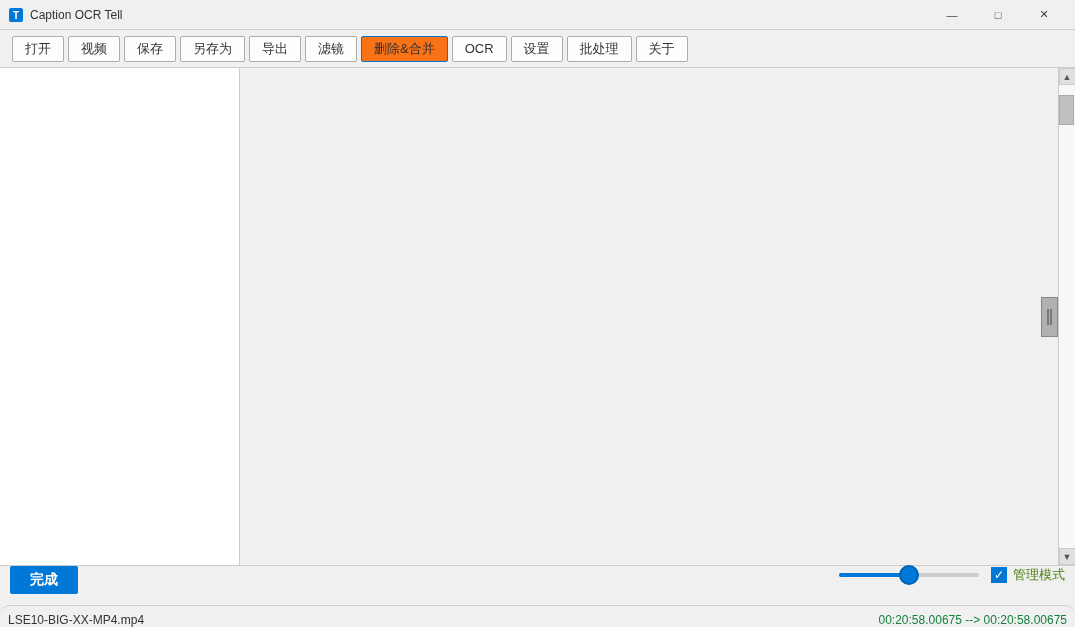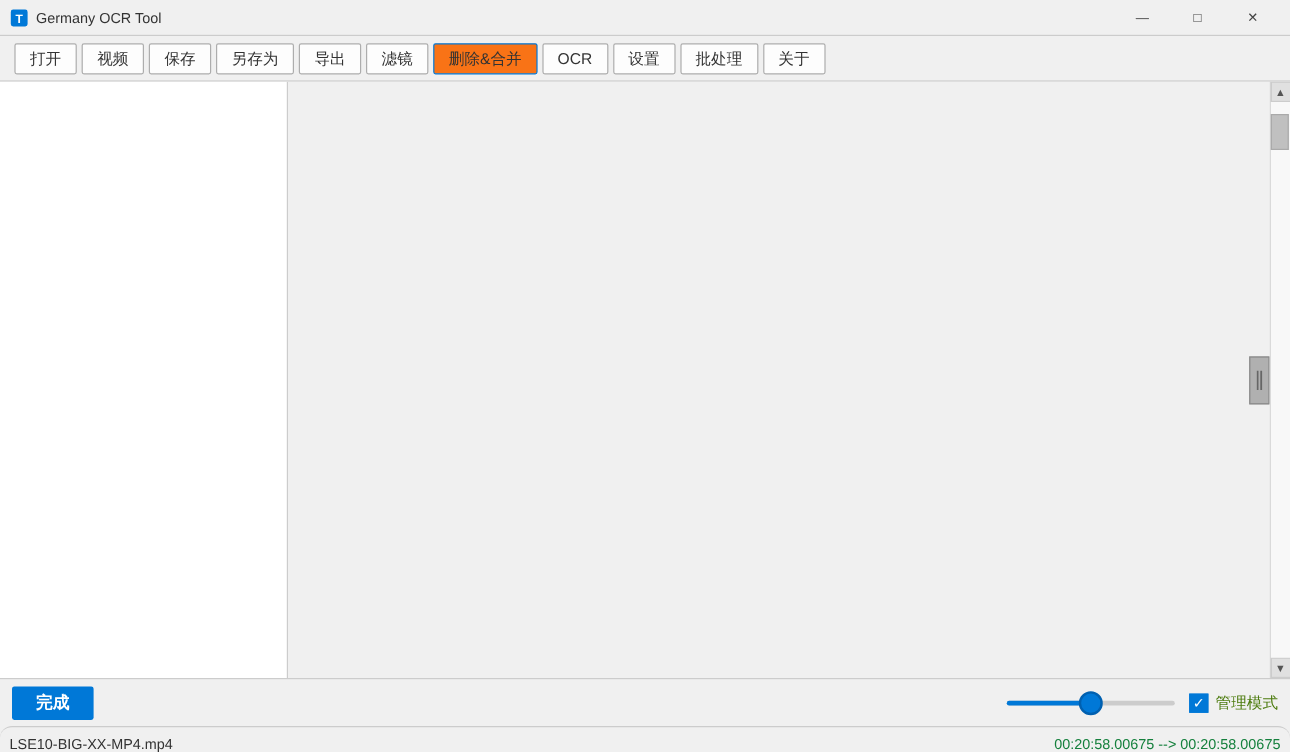--- a/index.html
+++ b/index.html
@@ -195,21 +195,21 @@
       align-items: center;
       justify-content: center;
     }
 
     
     #bottombar {
       height: 40px;
       background: #f0f0f0;
       border-top: 1px solid #ccc;
       display: flex;
-      align-items: center;
+      align-items: flex-start;
       padding: 0 10px;
     }
     #done-btn {
       height: 28px;
       padding: 0 20px;
       background: #0078d7;
       color: white;
       border: none;
       border-radius: 2px;
       cursor: pointer;
@@ -301,21 +301,21 @@
 </head>
 <body>
 
 <div id="titlebar">
   <div class="app-icon">
     <svg width="16" height="16" viewBox="0 0 16 16">
       <rect x="1" y="1" width="14" height="14" rx="2" fill="#0078d7"></rect>
       <text x="8" y="12" text-anchor="middle" fill="white" font-size="10" font-weight="bold">T</text>
     </svg>
   </div>
-  <span class="title-text">Germany OCR Tool</span>
+  <span class="title-text">Caption OCR Tell</span>
   <div class="window-controls">
     <button class="win-btn">—</button>
     <button class="win-btn">□</button>
     <button class="win-btn close">✕</button>
   </div>
 </div>
 
 <div id="toolbar">
 <button class="toolbar-btn">打开</button>
     <button class="toolbar-btn">视频</button>

